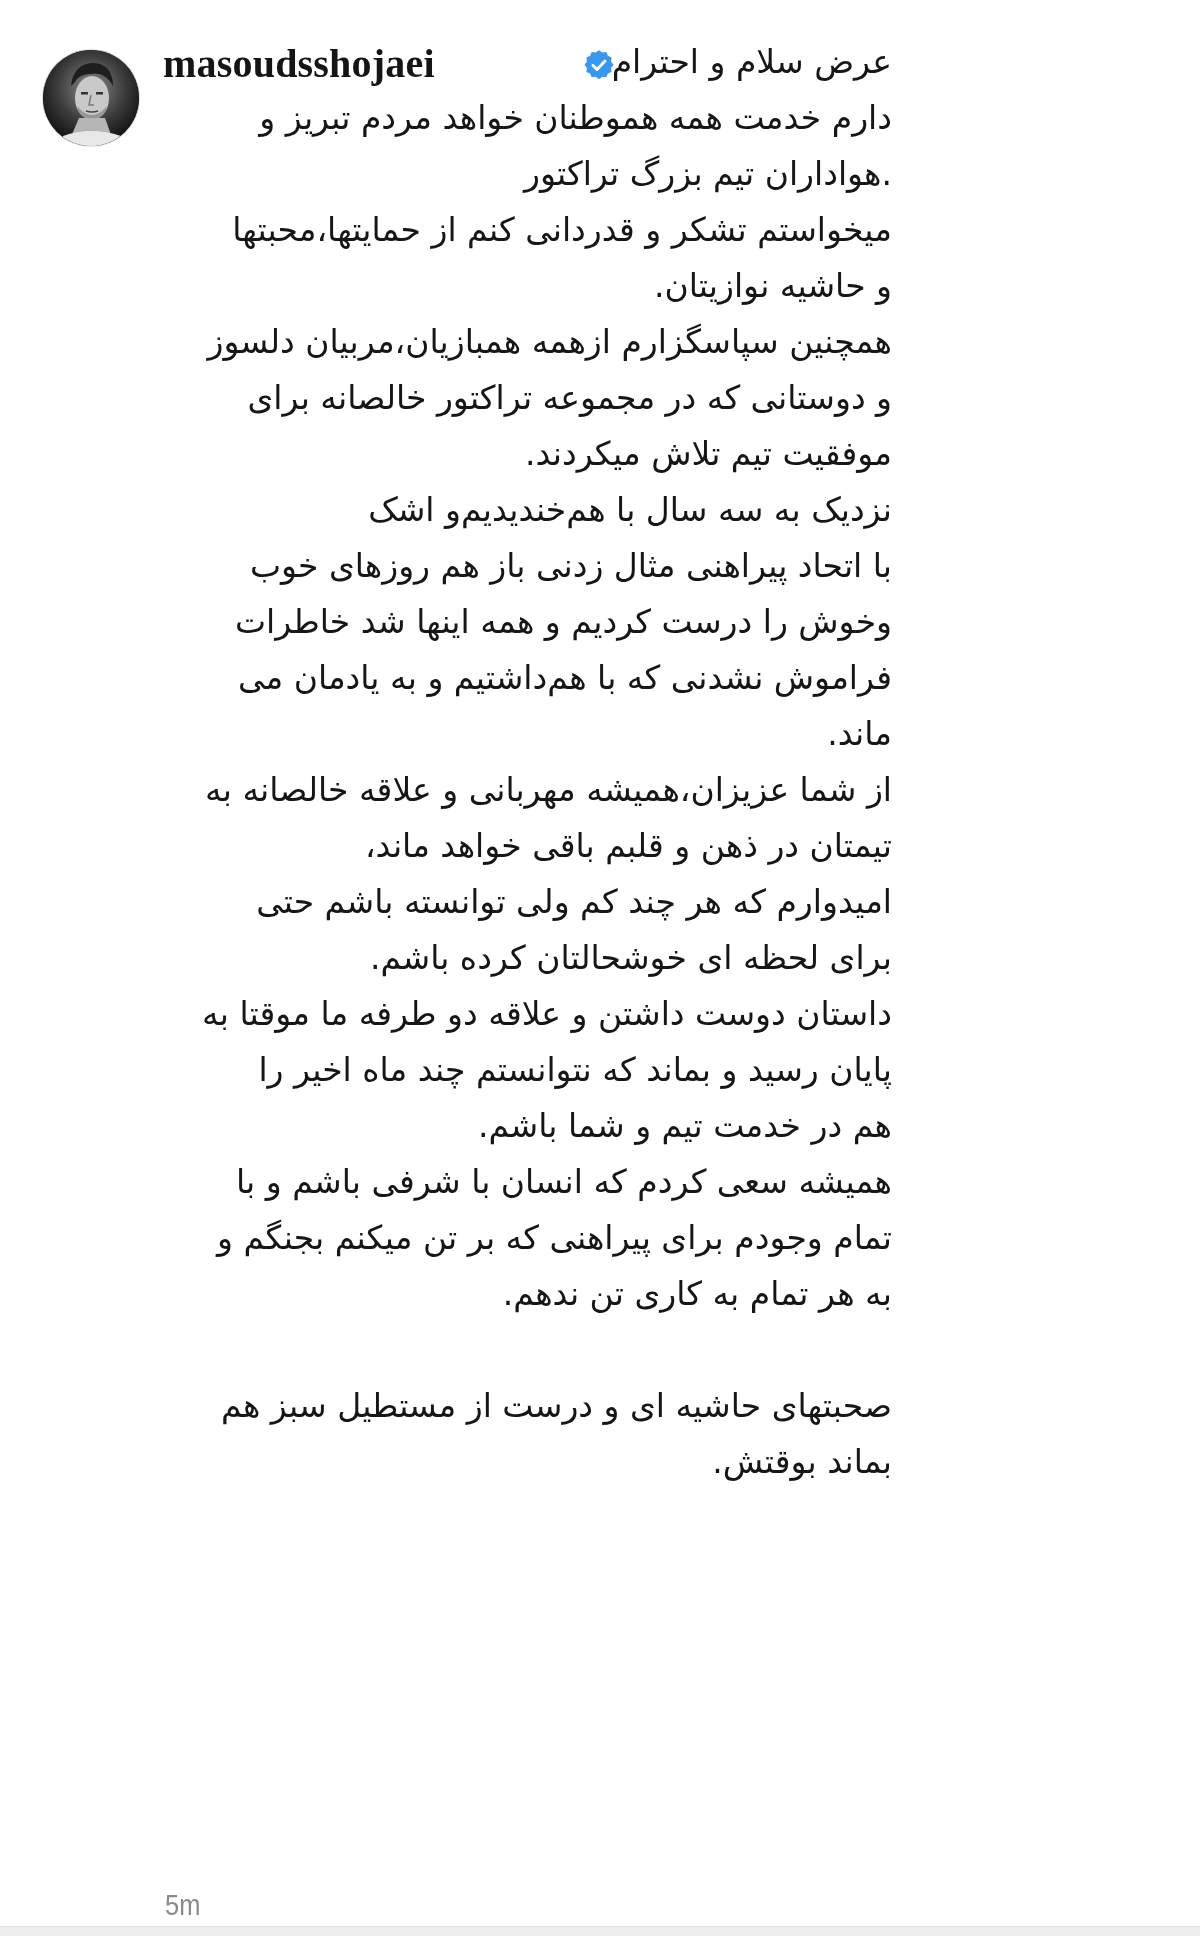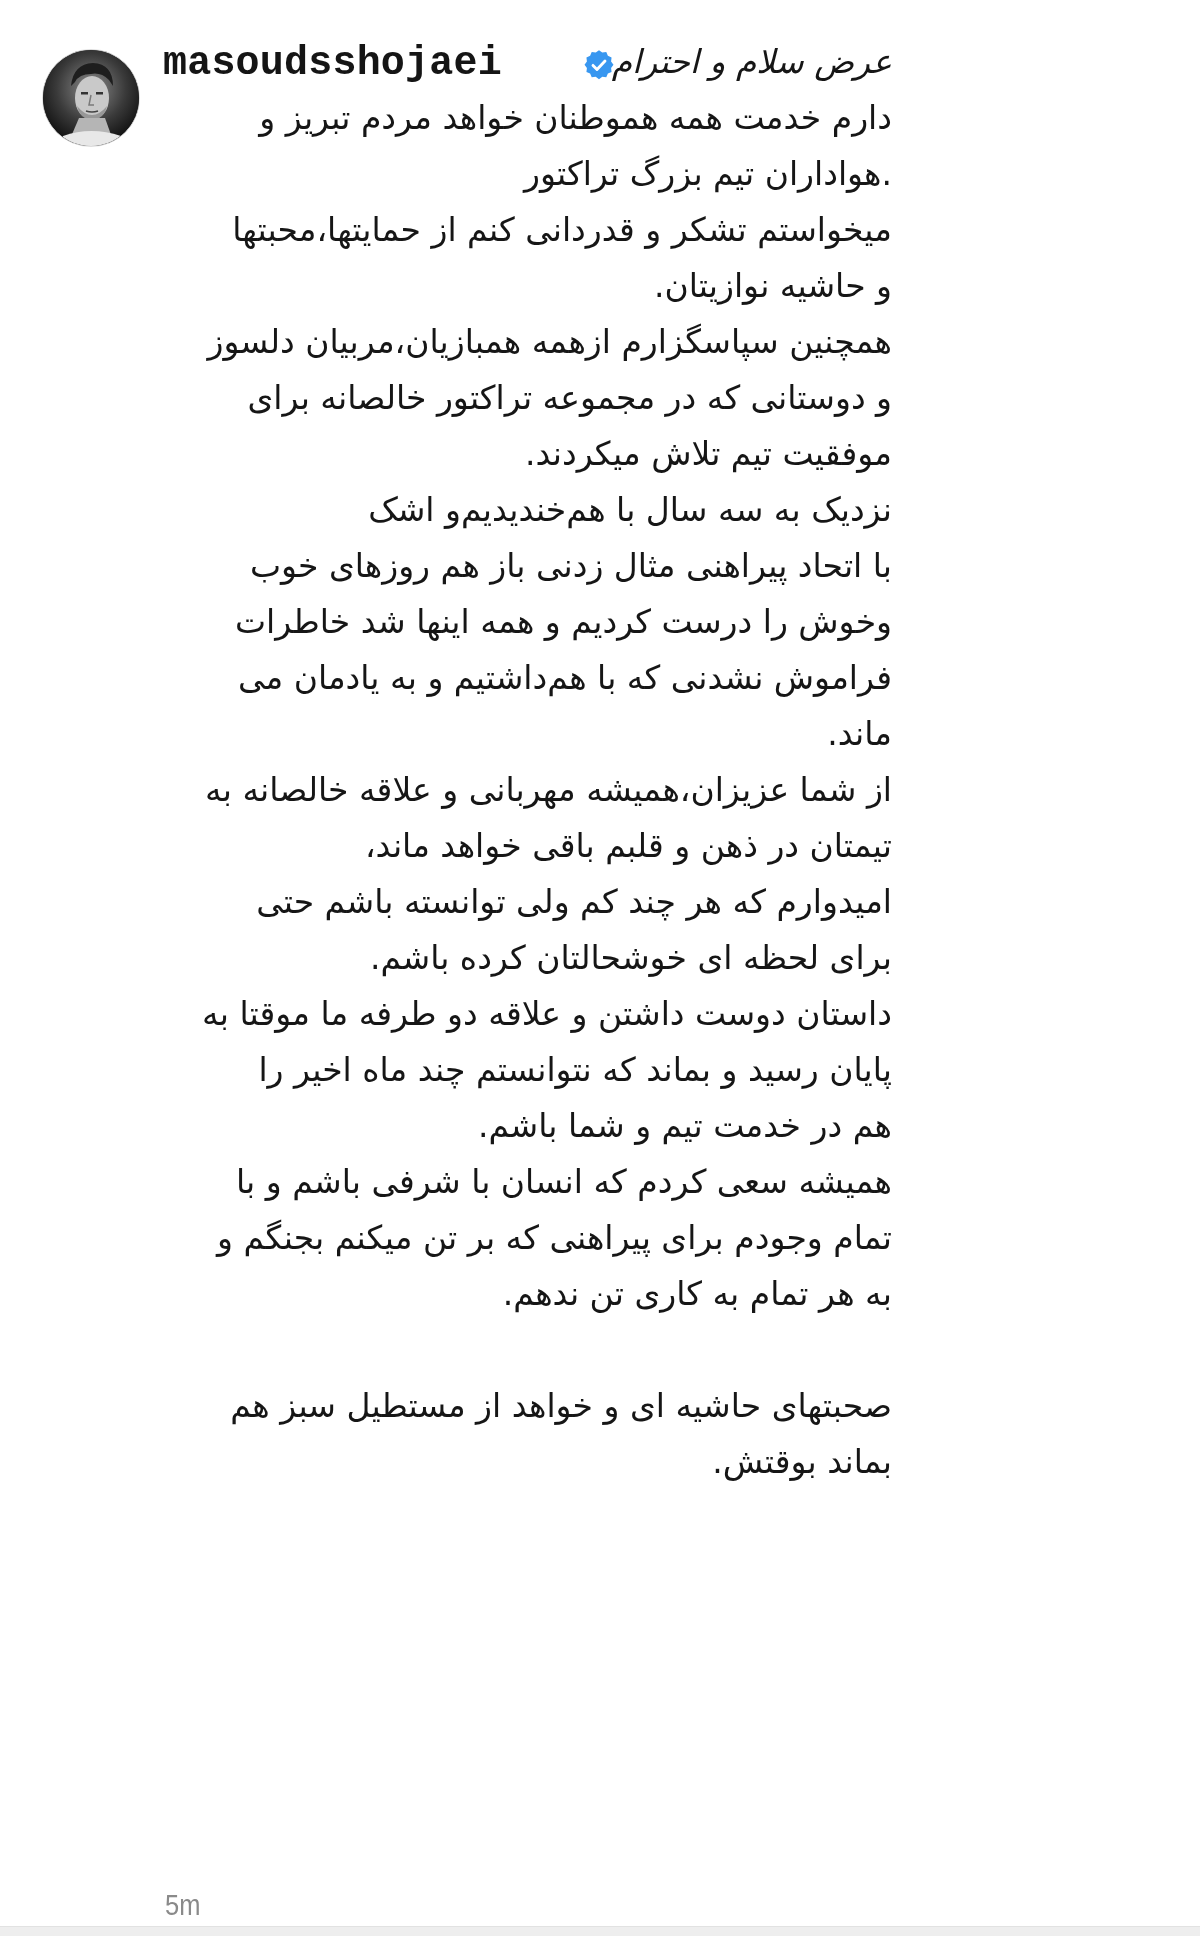--- a/index.html
+++ b/index.html
@@ -31,21 +31,21 @@
     border-radius: 50%;
     overflow: hidden;
     background: radial-gradient(circle at 50% 45%, #9a9a9a 0%, #4a4a4a 45%, #151515 80%);
     border: 1px solid #dcdcdc;
   }
   .avatar svg { display: block; }
   .username {
     position: absolute;
     left: 163px;
     top: 40px;
-    font-family: Liberation Mono, monospace;
+    font-family: Liberation Serif, serif;
     font-weight: bold;
     font-size: 40px;
     letter-spacing: 0.2px;
     color: #151515;
     line-height: 48px;
   }
   .verified {
     position: absolute;
     left: 583px;
     top: 49px;
@@ -64,21 +64,20 @@
     color: #161616;
   }
   .caption .line {
     display: block;
     height: 56px;
     line-height: 56px;
     white-space: nowrap;
   }
   .caption .line.first {
     padding-right: 0;
-    font-style: italic;
   }
   .caption .spacer {
     display: block;
     height: 56px;
   }
   .timestamp {
     position: absolute;
     left: 165px;
     top: 1888px;
     font-family: "Liberation Sans", sans-serif;
@@ -158,21 +157,21 @@
     <span class="line">تیمتان در ذهن و قلبم باقی خواهد ماند،</span>
     <span class="line">امیدوارم که هر چند کم ولی توانسته باشم حتی</span>
     <span class="line">برای لحظه ای خوشحالتان کرده باشم.</span>
     <span class="line">داستان دوست داشتن و علاقه دو طرفه ما موقتا به</span>
     <span class="line">پایان رسید و بماند که نتوانستم چند ماه اخیر را</span>
     <span class="line">هم در خدمت تیم و شما باشم.</span>
     <span class="line">همیشه سعی کردم که انسان با شرفی باشم  و با</span>
     <span class="line">تمام وجودم برای پیراهنی که بر تن میکنم بجنگم و</span>
     <span class="line">به هر تمام به کاری تن ندهم.</span>
     <span class="spacer"></span>
-    <span class="line">صحبتهای حاشیه ای و خواهد از مستطیل سبز هم</span>
+    <span class="line">صحبتهای حاشیه ای و درست از مستطیل سبز هم</span>
     <span class="line">بماند بوقتش.</span>
   </div>
 
   <span class="timestamp">5m</span>
 
 </div>
 
 <div class="divider"></div>
 
 </body></html>

